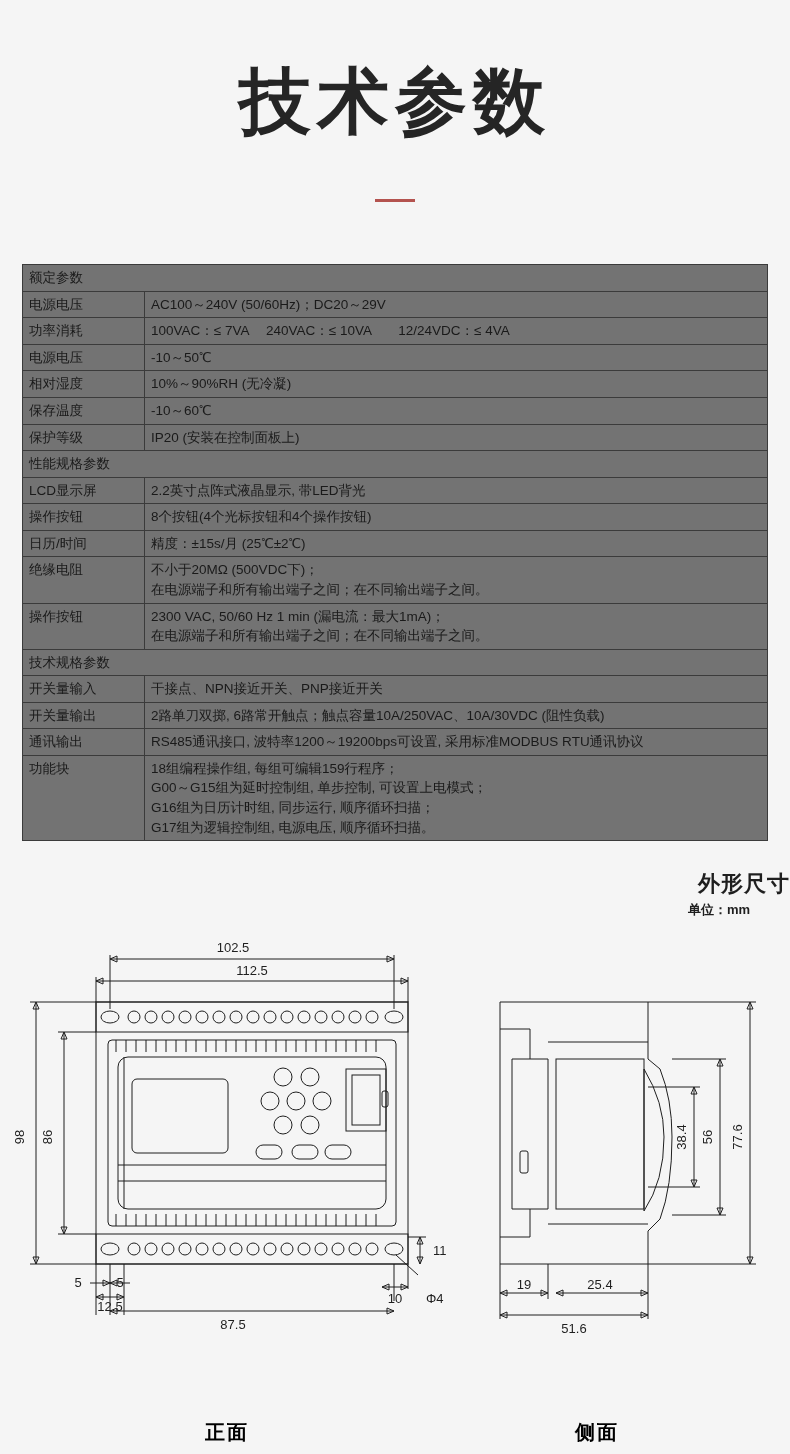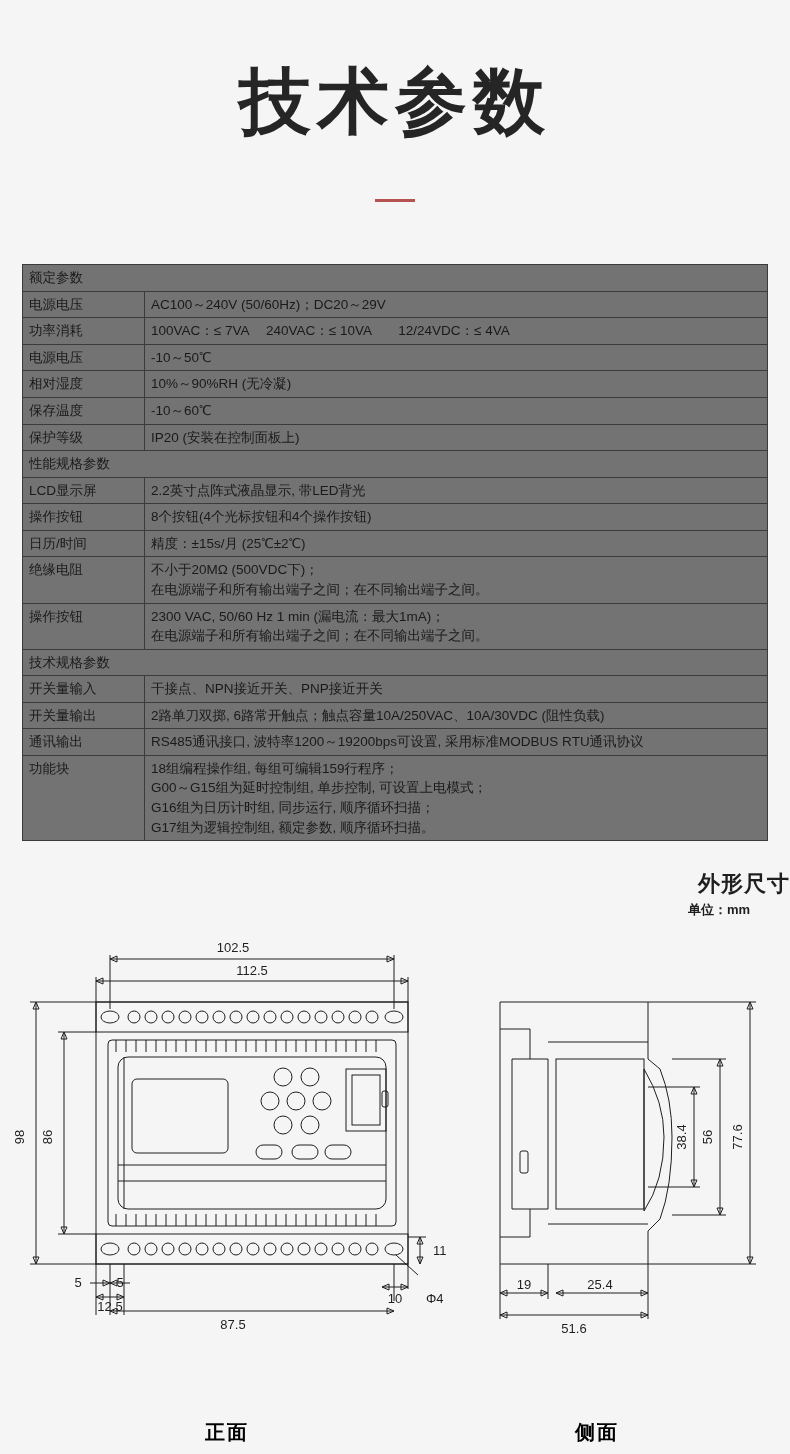--- a/index.html
+++ b/index.html
@@ -196,21 +196,21 @@
           <td>
               <span class="cellline">RS485通讯接口, 波特率1200～19200bps可设置, 采用标准MODBUS RTU通讯协议</span>
             </td>
         </tr>
         <tr>
           <td class="label">功能块</td>
           <td>
             <span class="cellline">18组编程操作组, 每组可编辑159行程序；</span>
             <span class="cellline">G00～G15组为延时控制组, 单步控制, 可设置上电模式；</span>
             <span class="cellline">G16组为日历计时组, 同步运行, 顺序循环扫描；</span>
-            <span class="cellline">G17组为逻辑控制组, 额定参数, 顺序循环扫描。</span>
+            <span class="cellline">G17组为逻辑控制组, 电源电压, 顺序循环扫描。</span>
           </td>
         </tr>
       </tbody>
     </table>
   </div>
 
   <div class="dim-head-row">
     <div class="dim-head">外形尺寸</div>
     <div class="unit">单位：mm</div>
   </div>

